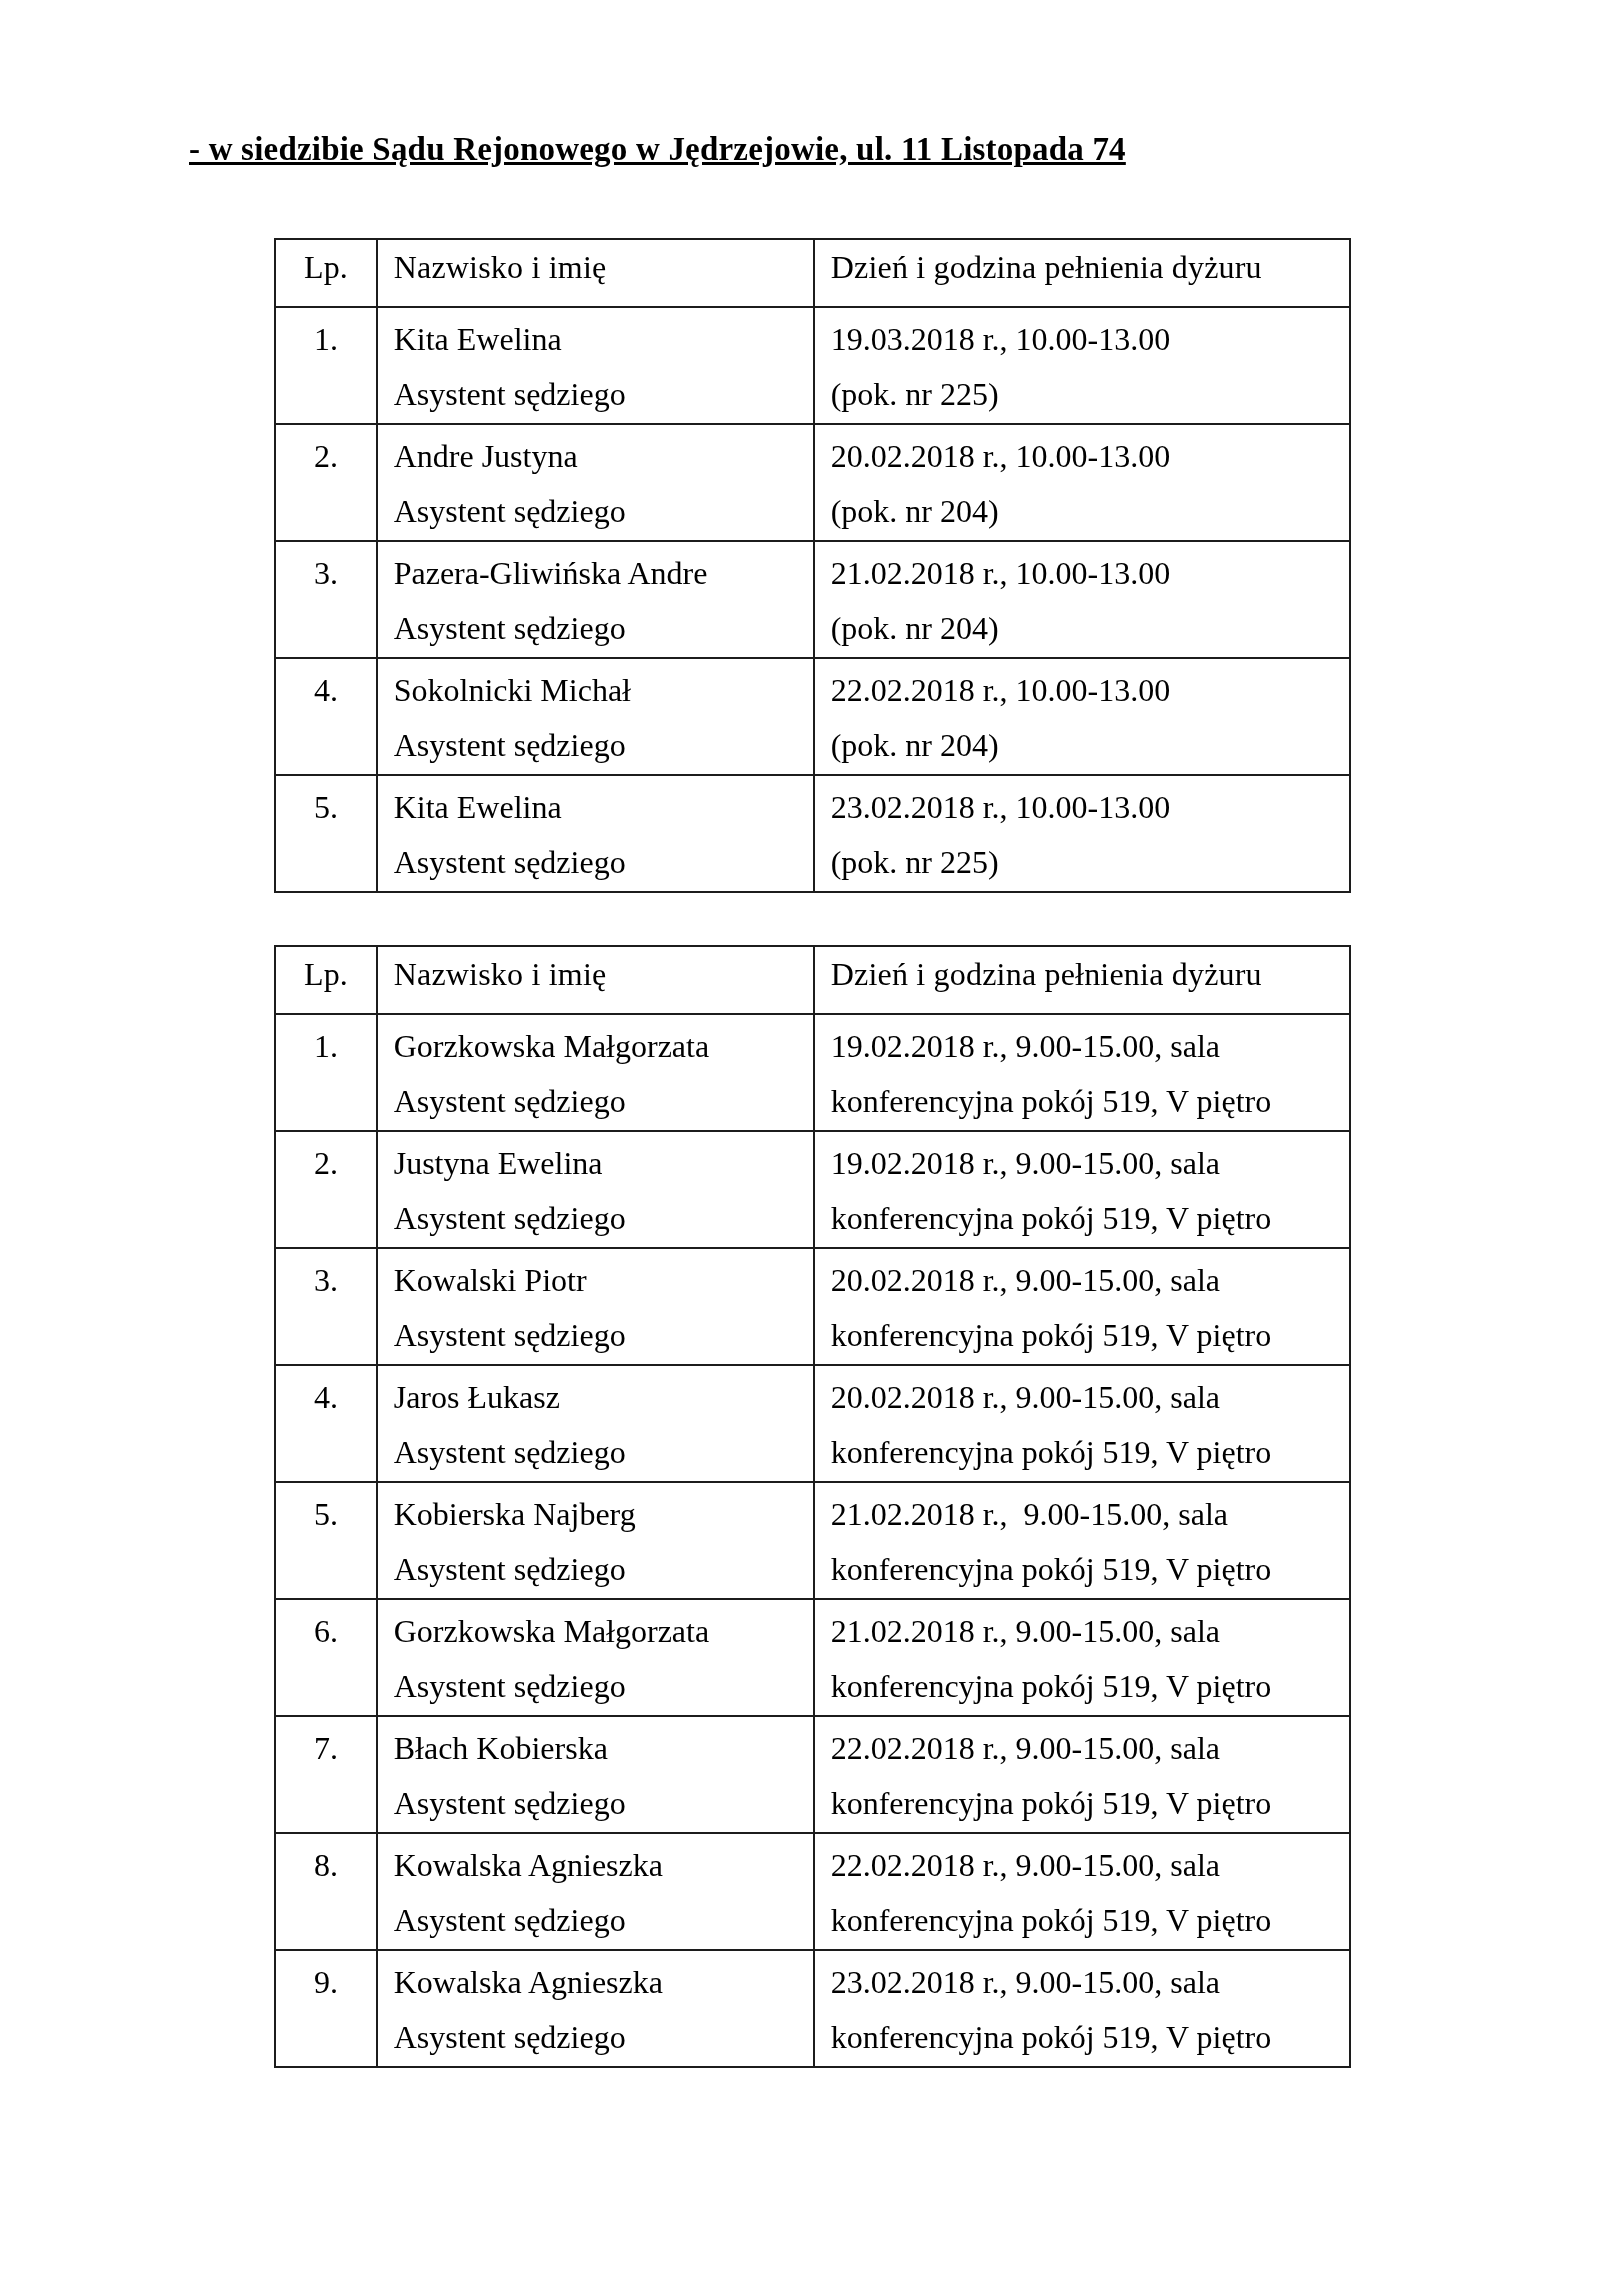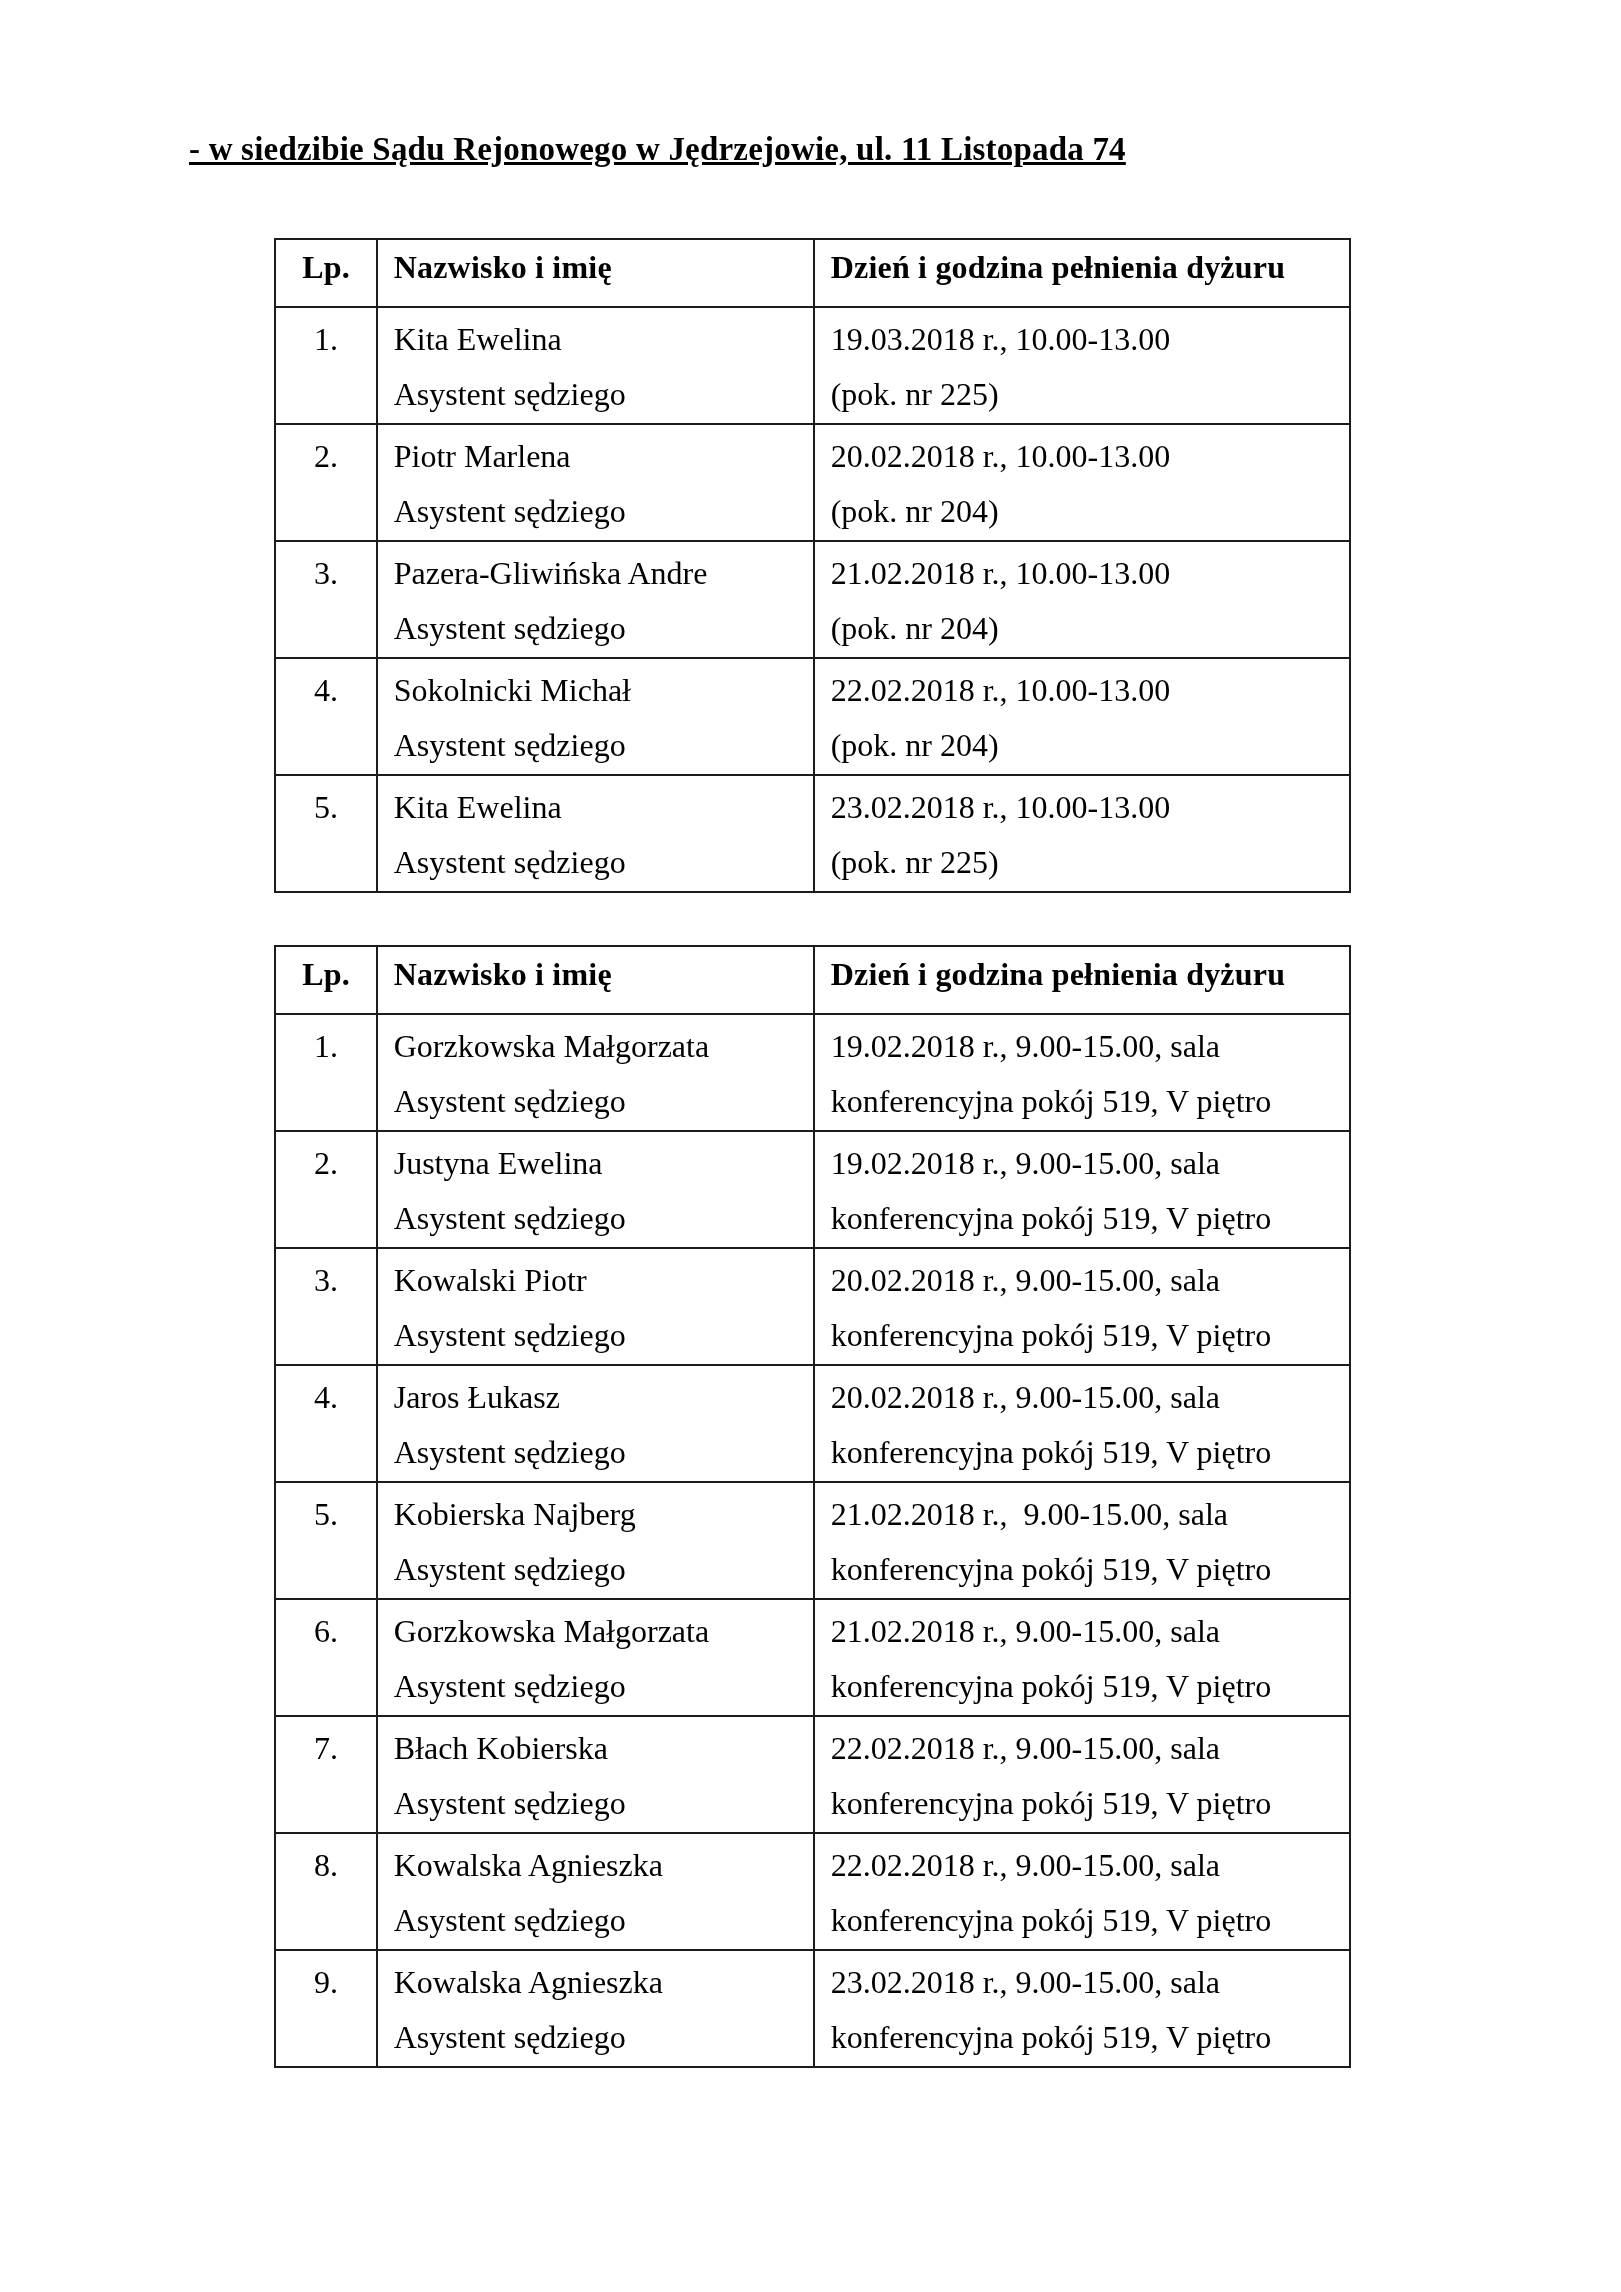--- a/index.html
+++ b/index.html
@@ -40,21 +40,21 @@
     border: 2.9px solid #1c1c1c;
     background: #ffffff;
   }
   .duty-table th, .duty-table td {
     border: 2px solid #1c1c1c;
     vertical-align: top;
     overflow: hidden;
   }
   .duty-table th {
     font-size: 32px;
-    font-weight: bold;
+    font-weight: normal;
     text-align: left;
     height: 61px;
     padding: 4.9px 5.9px 0 15.7px;
     line-height: 45px;
     letter-spacing: 0.2px;
   }
   .duty-table th.col-lp {
     text-align: center;
     padding-left: 0;
     padding-right: 0;
@@ -107,21 +107,21 @@
             <td class="cell-duty">
               <div class="line line-1">19.03.2018 r., 10.00-13.00</div>
               <div class="line line-2">(pok. nr 225)</div>
             </td>
           </tr>
           <tr>
             <td class="cell-lp">
               <div class="line line-1">2.</div>
             </td>
             <td class="cell-name">
-              <div class="line line-1">Piotr Marlena</div>
+              <div class="line line-1">Andre Justyna</div>
               <div class="line line-2">Asystent sędziego</div>
             </td>
             <td class="cell-duty">
               <div class="line line-1">20.02.2018 r., 10.00-13.00</div>
               <div class="line line-2">(pok. nr 204)</div>
             </td>
           </tr>
           <tr>
             <td class="cell-lp">
               <div class="line line-1">3.</div>

